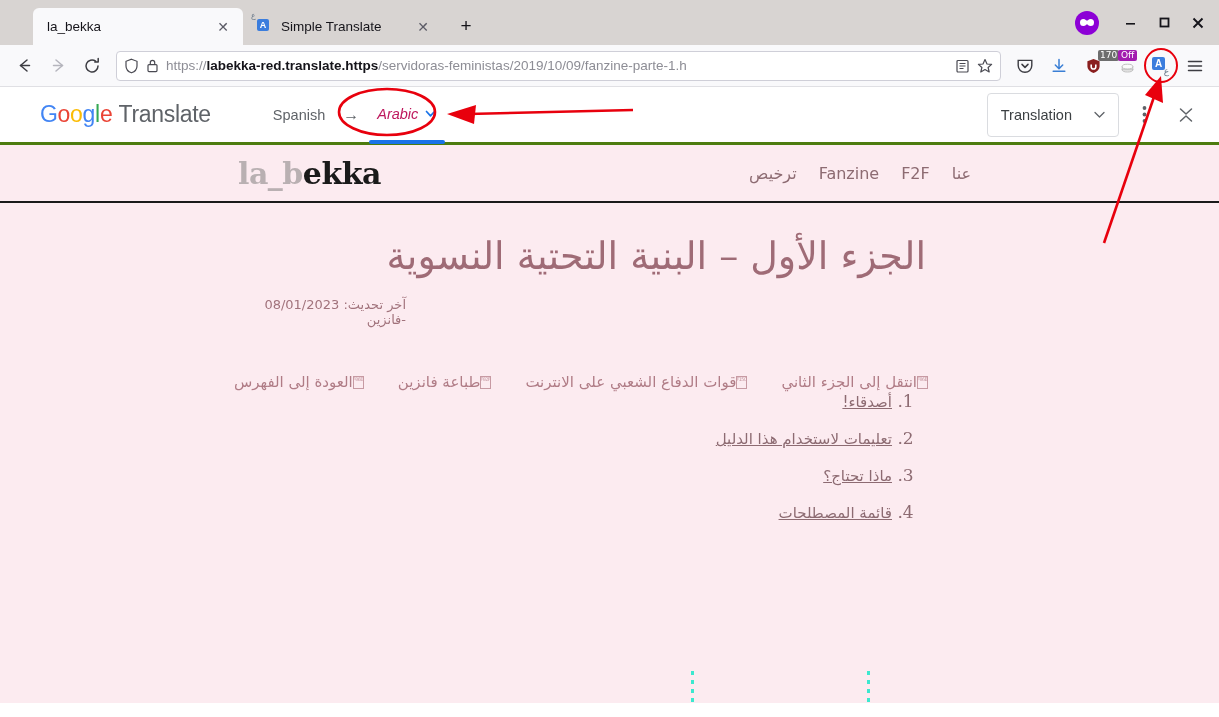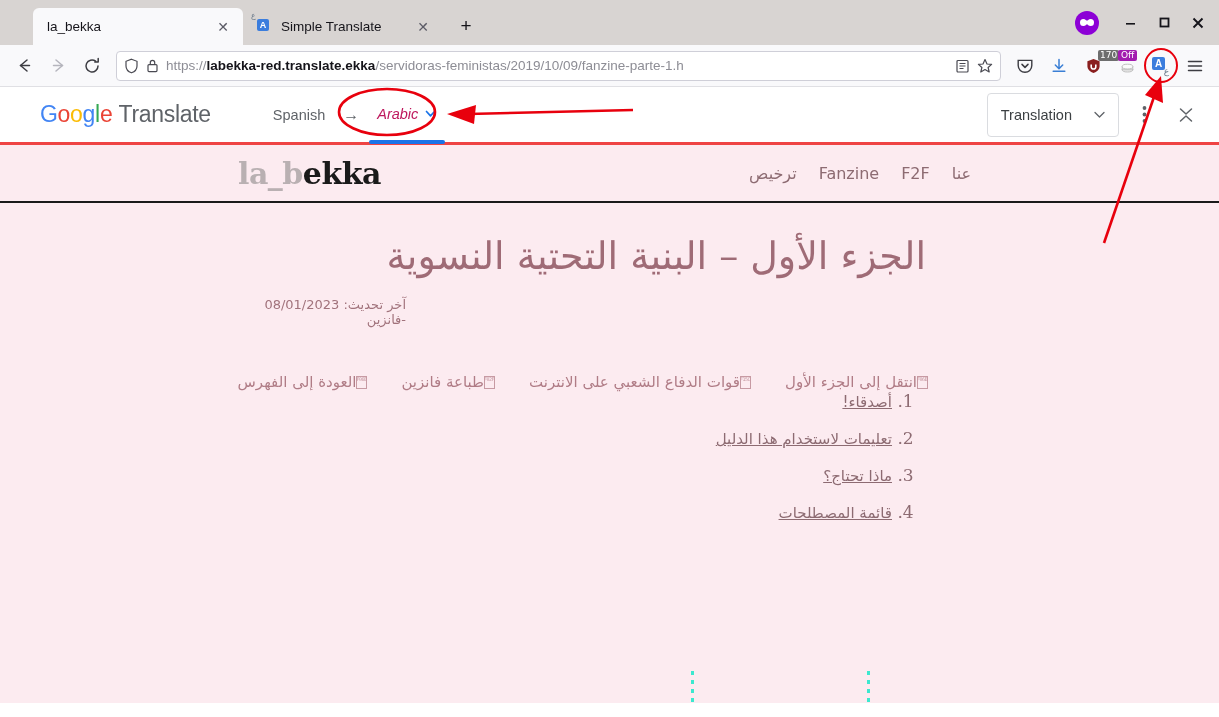--- a/index.html
+++ b/index.html
@@ -175,21 +175,21 @@
   }
 
   
   .gt-bar {
     height: 58px;
     background: #fff;
     display: flex;
     align-items: center;
     padding: 0 16px 0 40px;
     position: relative;
-    border-bottom: 3px solid #ef4444;
+    border-bottom: 3px solid #4d7c0f;
   }
   .gt-logo {
     font-size: 23px;
     color: #5f6368;
     letter-spacing: -0.3px;
     white-space: nowrap;
   }
   .gt-logo .g1 { color:#4285f4; } .gt-logo .o1 { color:#ea4335; }
   .gt-logo .o2 { color:#fbbc05; } .gt-logo .g2 { color:#4285f4; }
   .gt-logo .l1 { color:#34a853; } .gt-logo .e1 { color:#ea4335; }
@@ -450,21 +450,21 @@
       <svg width="15" height="16" viewBox="0 0 15 16">
           <path d="M7.5 1.2 L13 3.3 V8 c0 3.6-2.6 5.8-5.5 6.8 C4.6 13.8 2 11.6 2 8 V3.3 Z" fill="none" stroke="#4a4a52" stroke-width="1.2"></path>
         </svg>
     </span>
     <span class="url-icn">
       <svg width="13" height="16" viewBox="0 0 13 16">
           <rect x="2" y="6.6" width="9" height="7" rx="1" fill="none" stroke="#4a4a52" stroke-width="1.2"></rect>
           <path d="M4.3 6.6 V4.6 a2.2 2.2 0 0 1 4.4 0 V6.6" fill="none" stroke="#4a4a52" stroke-width="1.2"></path>
         </svg>
     </span>
-    <span class="url-text"><span>https://</span><b>labekka-red.translate.ekka</b><span>/servidoras-feministas/2019/10/09/fanzine-parte-1.h</span></span>
+    <span class="url-text"><span>https://</span><b>labekka-red.translate.https</b><span>/servidoras-feministas/2019/10/09/fanzine-parte-1.h</span></span>
     <span class="url-icn">
       <svg width="15" height="16" viewBox="0 0 15 16">
           <rect x="2" y="2.5" width="11" height="11.5" rx="1" fill="none" stroke="#4a4a52" stroke-width="1.2"></rect>
           <path d="M4.5 5.5 H10.5 M4.5 8 H10.5 M4.5 10.5 H8.5" stroke="#4a4a52" stroke-width="1.1"></path>
         </svg>
     </span>
     <span class="url-icn">
       <svg width="16" height="16" viewBox="0 0 16 16">
           <path d="M8 1.6 L10 6 L14.6 6.4 L11.1 9.5 L12.2 14 L8 11.6 L3.8 14 L4.9 9.5 L1.4 6.4 L6 6 Z" fill="none" stroke="#4a4a52" stroke-width="1.2" stroke-linejoin="round"></path>
         </svg>
@@ -564,21 +564,21 @@
     </div>
   </div>
 
   <div class="article">
     <h1 class="art-title">الجزء الأول – البنية التحتية النسوية</h1>
     <div class="art-updated">آخر تحديث: 08/01/2023 -فانزين</div>
 
     <div class="linkrow">
       <a>
           <span class="tofu">F06E</span>
-          <span>انتقل إلى الجزء الأول</span>
+          <span>انتقل إلى الجزء الثاني</span>
         </a>
       <a>
           <span class="tofu">F15C</span>
           <span>قوات الدفاع الشعبي على الانترنت</span>
         </a>
       <a>
           <span class="tofu">F02F</span>
           <span>طباعة فانزين</span>
         </a>
       <a>

